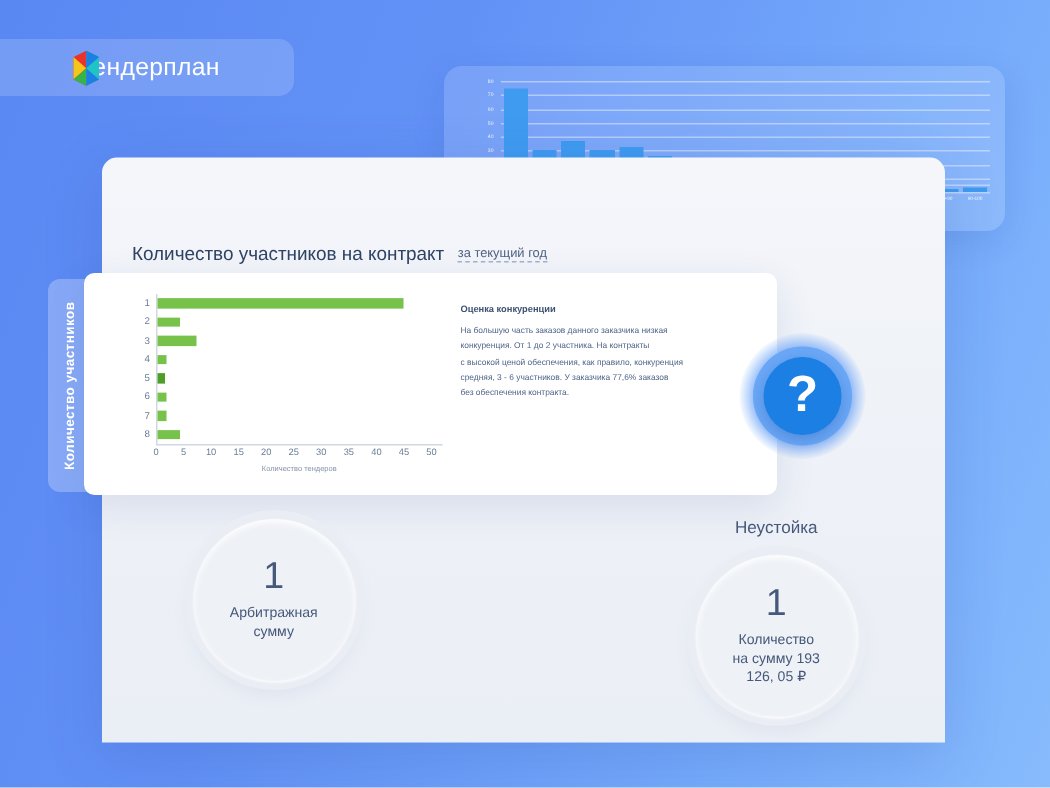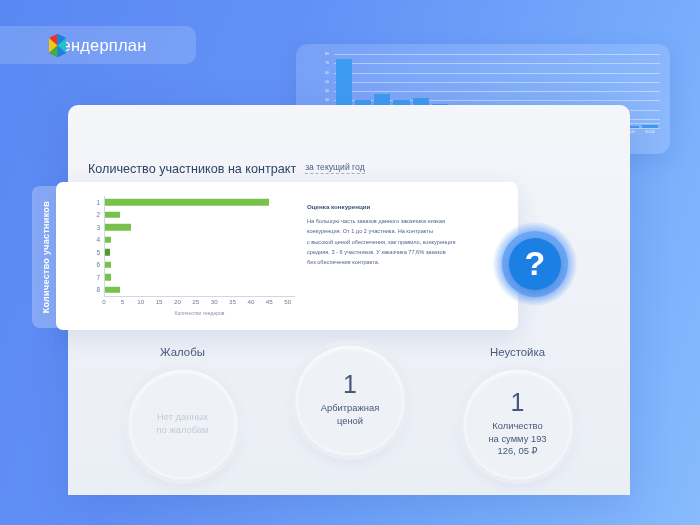--- a/index.html
+++ b/index.html
@@ -182,21 +182,21 @@
     border-radius: 7px;
     box-shadow: 0 8px 26px rgba(30,64,150,0.11);
     z-index: 3;
   }
 
   .part-header {
     position: absolute;
     left: 88px;
     top: 162px;
     display: flex;
-    align-items: flex-start;
+    align-items: center;
     gap: 9px;
     z-index: 4;
   }
   .part-title {
     font-size: 12.6px;
     color: #2f4364;
     font-weight: normal;
     white-space: nowrap;
   }
   .part-period {
@@ -576,31 +576,24 @@
   <div class="help-wrap">
     <div class="help-halo"></div>
     <div class="help-ring"></div>
     <div class="help-btn">
       <span>?</span>
     </div>
   </div>
 
   <div class="stats" id="stats">
       <div class="stat">
-        <div class="stat-label">Жалобы</div>
-        <div class="circle empty">
-          <div class="sub">Нет данных</div>
-          <div class="sub">по жалобам</div>
-        </div>
-      </div>
-      <div class="stat">
         <div class="circle">
           <div class="big">1</div>
           <div class="sub">Арбитражная</div>
-          <div class="sub">ценой</div>
+          <div class="sub">сумму</div>
         </div>
       </div>
       <div class="stat">
         <div class="stat-label">Неустойка</div>
         <div class="circle">
           <div class="big">1</div>
           <div class="sub">Количество</div>
           <div class="sub">на сумму 193</div>
           <div class="sub">126, 05  ₽</div>
         </div>

